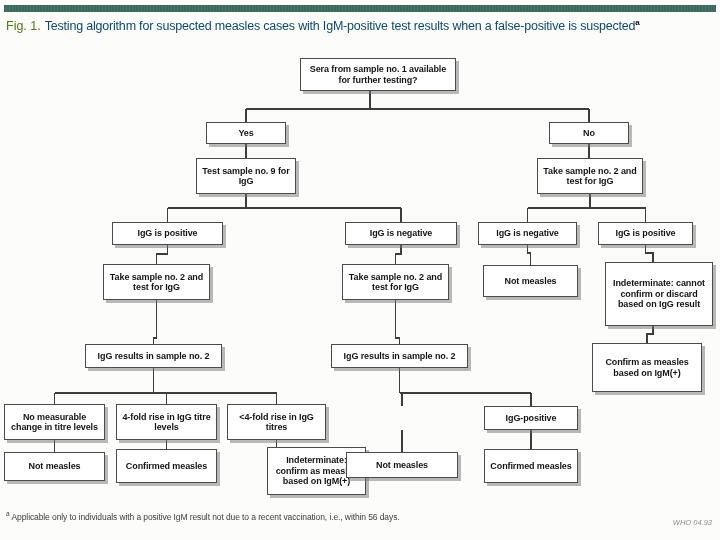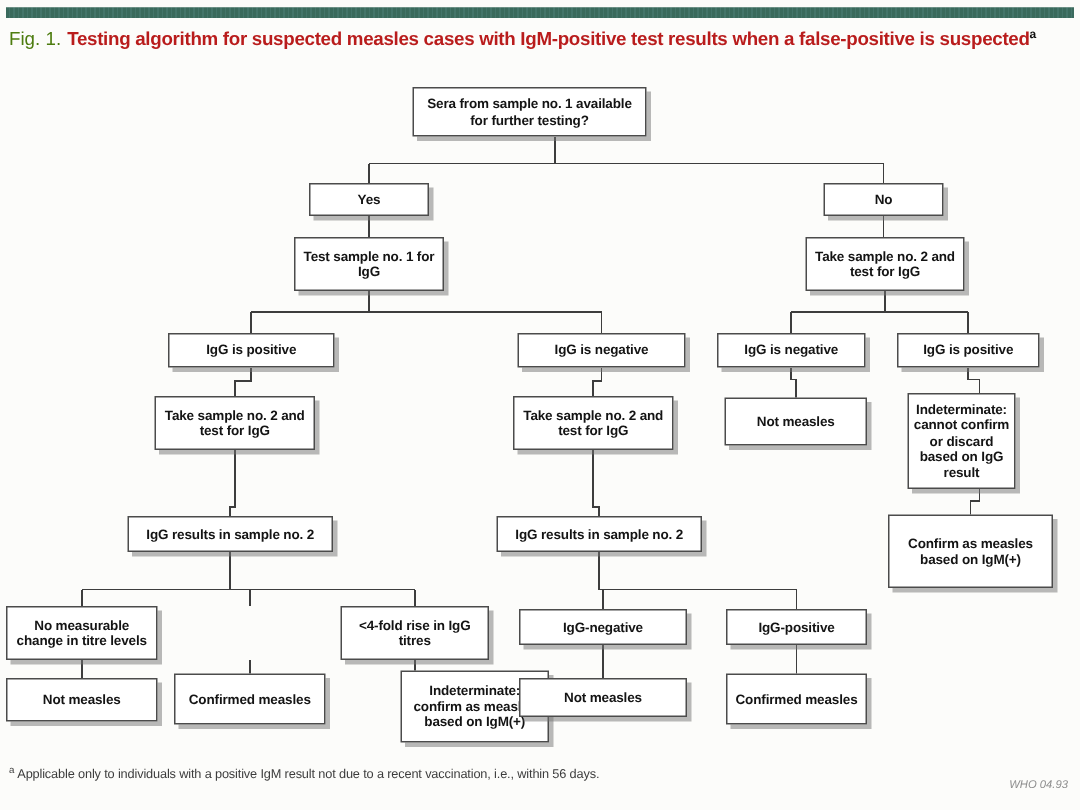--- a/index.html
+++ b/index.html
@@ -5,21 +5,21 @@
   * { margin:0; padding:0; box-sizing:border-box; }
   body { width:720px; height:540px; font-family:"Liberation Sans", sans-serif; }
   .page { position:relative; width:720px; height:540px; background:#fcfcfa; overflow:hidden; }
 
   .topbar { position:absolute; left:4px; top:5px; width:712px; height:7px; background:#3a6a5c;
             background-image:repeating-linear-gradient(90deg, #3a6a5c 0 2px, #44756a 2px 3px); }
 
   .title-row { position:absolute; left:6px; top:15px; width:708px; font-size:12.5px;
                line-height:15px; white-space:nowrap; }
   .fig-label { color:#4d7c0f; font-weight:normal; margin-right:4px; }
-  .fig-title { color:#b91c1c; font-weight:bold; letter-spacing:-0.2px; }
+  .fig-title { color:#0c4a6e; font-weight:normal; letter-spacing:-0.2px; }
   .fig-sup { color:#0d0d0d; font-weight:bold; font-size:8px; vertical-align:super; }
 
   svg.connectors { position:absolute; left:0; top:0; width:720px; height:540px; }
   svg.connectors * { stroke:#3d3d3d; stroke-width:1.1; fill:none; }
 
   .box { position:absolute; background:#ffffff; border:1px solid #4b4b4b;
          box-shadow:3px 3px 0 rgba(115,115,115,0.5);
          display:flex; align-items:center; justify-content:center;
          text-align:center; font-weight:bold; font-size:9px; line-height:10.5px;
          color:#141414; padding:1px 2px; letter-spacing:-0.1px; }
@@ -82,39 +82,39 @@
     <line x1="402" y1="393" x2="402" y2="406"></line>
     <line x1="531" y1="393" x2="531" y2="406"></line>
 
     <line x1="54.5" y1="440" x2="54.5" y2="452"></line>
     <line x1="166.5" y1="440" x2="166.5" y2="449"></line>
     <line x1="276.5" y1="440" x2="276.5" y2="447"></line>
     <line x1="402" y1="430" x2="402" y2="452"></line>
     <line x1="531" y1="430" x2="531" y2="449"></line>
   </svg>
 
-  <div class="box" style="left:275px; top:58px; width:156px; height:33px;">Sera from sample no. 1 available for further testing?</div>
+  <div class="box" style="left:300px; top:58px; width:156px; height:33px;">Sera from sample no. 1 available for further testing?</div>
   <div class="box" style="left:549px; top:122px; width:80px; height:22px;">No</div>
   <div class="box" style="left:206px; top:122px; width:80px; height:22px;">Yes</div>
-  <div class="box" style="left:196px; top:158px; width:100px; height:36px;">Test sample no. 1 for IgG</div>
+  <div class="box" style="left:196px; top:158px; width:100px; height:36px;">Test sample no. 9 for IgG</div>
   <div class="box" style="left:537px; top:158px; width:106px; height:36px;">Take sample no. 2 and test for IgG</div>
   <div class="box" style="left:112px; top:222px; width:111px; height:23px;">IgG is positive</div>
   <div class="box" style="left:345px; top:222px; width:112px; height:23px;">IgG is negative</div>
   <div class="box" style="left:478px; top:222px; width:99px; height:23px;">IgG is negative</div>
   <div class="box" style="left:598px; top:222px; width:95px; height:23px;">IgG is positive</div>
   <div class="box" style="left:103px; top:264px; width:107px; height:36px;">Take sample no. 2 and test for IgG</div>
   <div class="box" style="left:342px; top:264px; width:107px; height:36px;">Take sample no. 2 and test for IgG</div>
   <div class="box" style="left:483px; top:265px; width:95px; height:32px;">Not measles</div>
-  <div class="box" style="left:605px; top:262px; width:72px; height:64px;">Indeterminate: cannot confirm or discard based on IgG result</div>
+  <div class="box" style="left:605px; top:262px; width:108px; height:64px;">Indeterminate: cannot confirm or discard based on IgG result</div>
   <div class="box" style="left:85px; top:344px; width:137px; height:24px;">IgG results in sample no. 2</div>
   <div class="box" style="left:331px; top:344px; width:137px; height:24px;">IgG results in sample no. 2</div>
   <div class="box" style="left:592px; top:343px; width:110px; height:49px;">Confirm as measles based on IgM(+)</div>
   <div class="box" style="left:4px; top:404px; width:101px; height:36px;">No measurable change in titre levels</div>
+  <div class="box" style="left:116px; top:404px; width:101px; height:36px;">4-fold rise in IgG titre levels</div>
   <div class="box" style="left:227px; top:404px; width:99px; height:36px;">&lt;4-fold rise in IgG titres</div>
-  <div class="box" style="left:346px; top:406px; width:112px; height:24px;">IgG-negative</div>
   <div class="box" style="left:484px; top:406px; width:94px; height:24px;">IgG-positive</div>
   <div class="box" style="left:4px; top:452px; width:101px; height:29px;">Not measles</div>
   <div class="box" style="left:116px; top:449px; width:101px; height:34px;">Confirmed measles</div>
   <div class="box" style="left:227px; top:447px; width:99px; height:48px;margin-left:40px;">Indeterminate: confirm as measles based on IgM(+)</div>
   <div class="box" style="left:346px; top:452px; width:112px; height:26px;">Not measles</div>
   <div class="box" style="left:484px; top:449px; width:94px; height:34px;">Confirmed measles</div>
 
   <div class="footnote"><sup>a</sup><span>Applicable only to individuals with a positive IgM result not due to a recent vaccination, i.e., within 56 days.</span></div>
 
   <div class="watermark">WHO 04.93</div>

